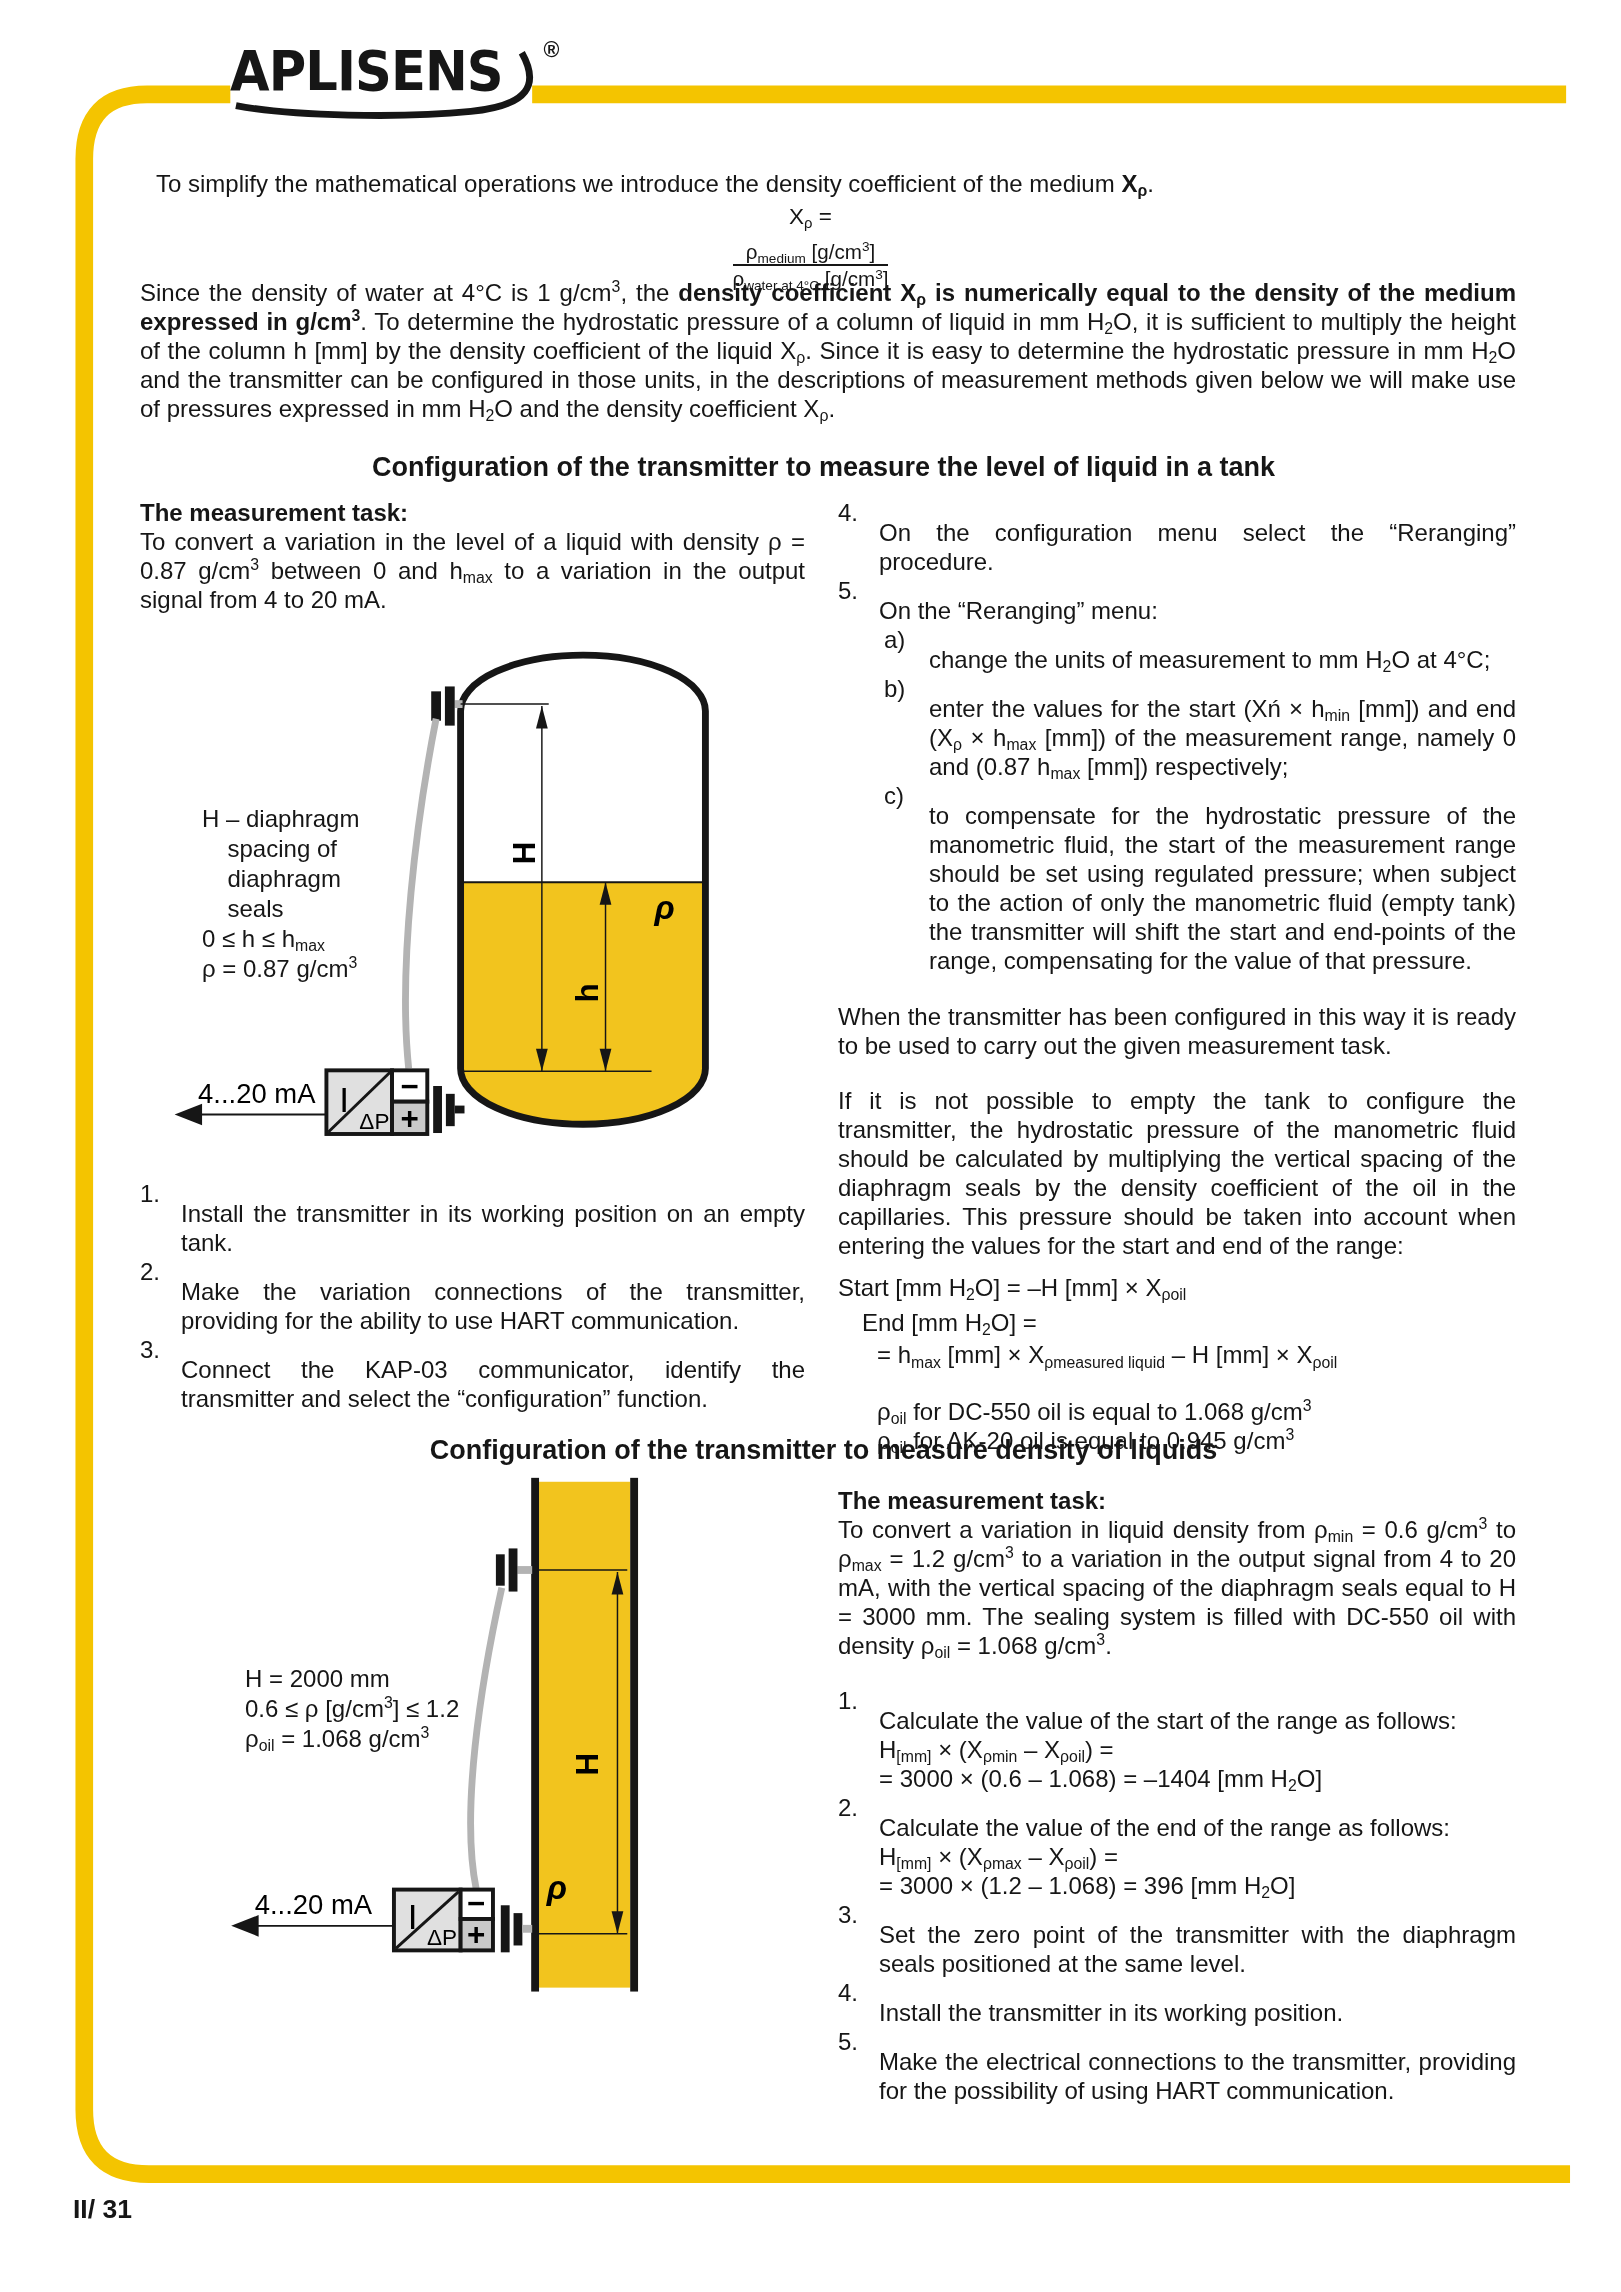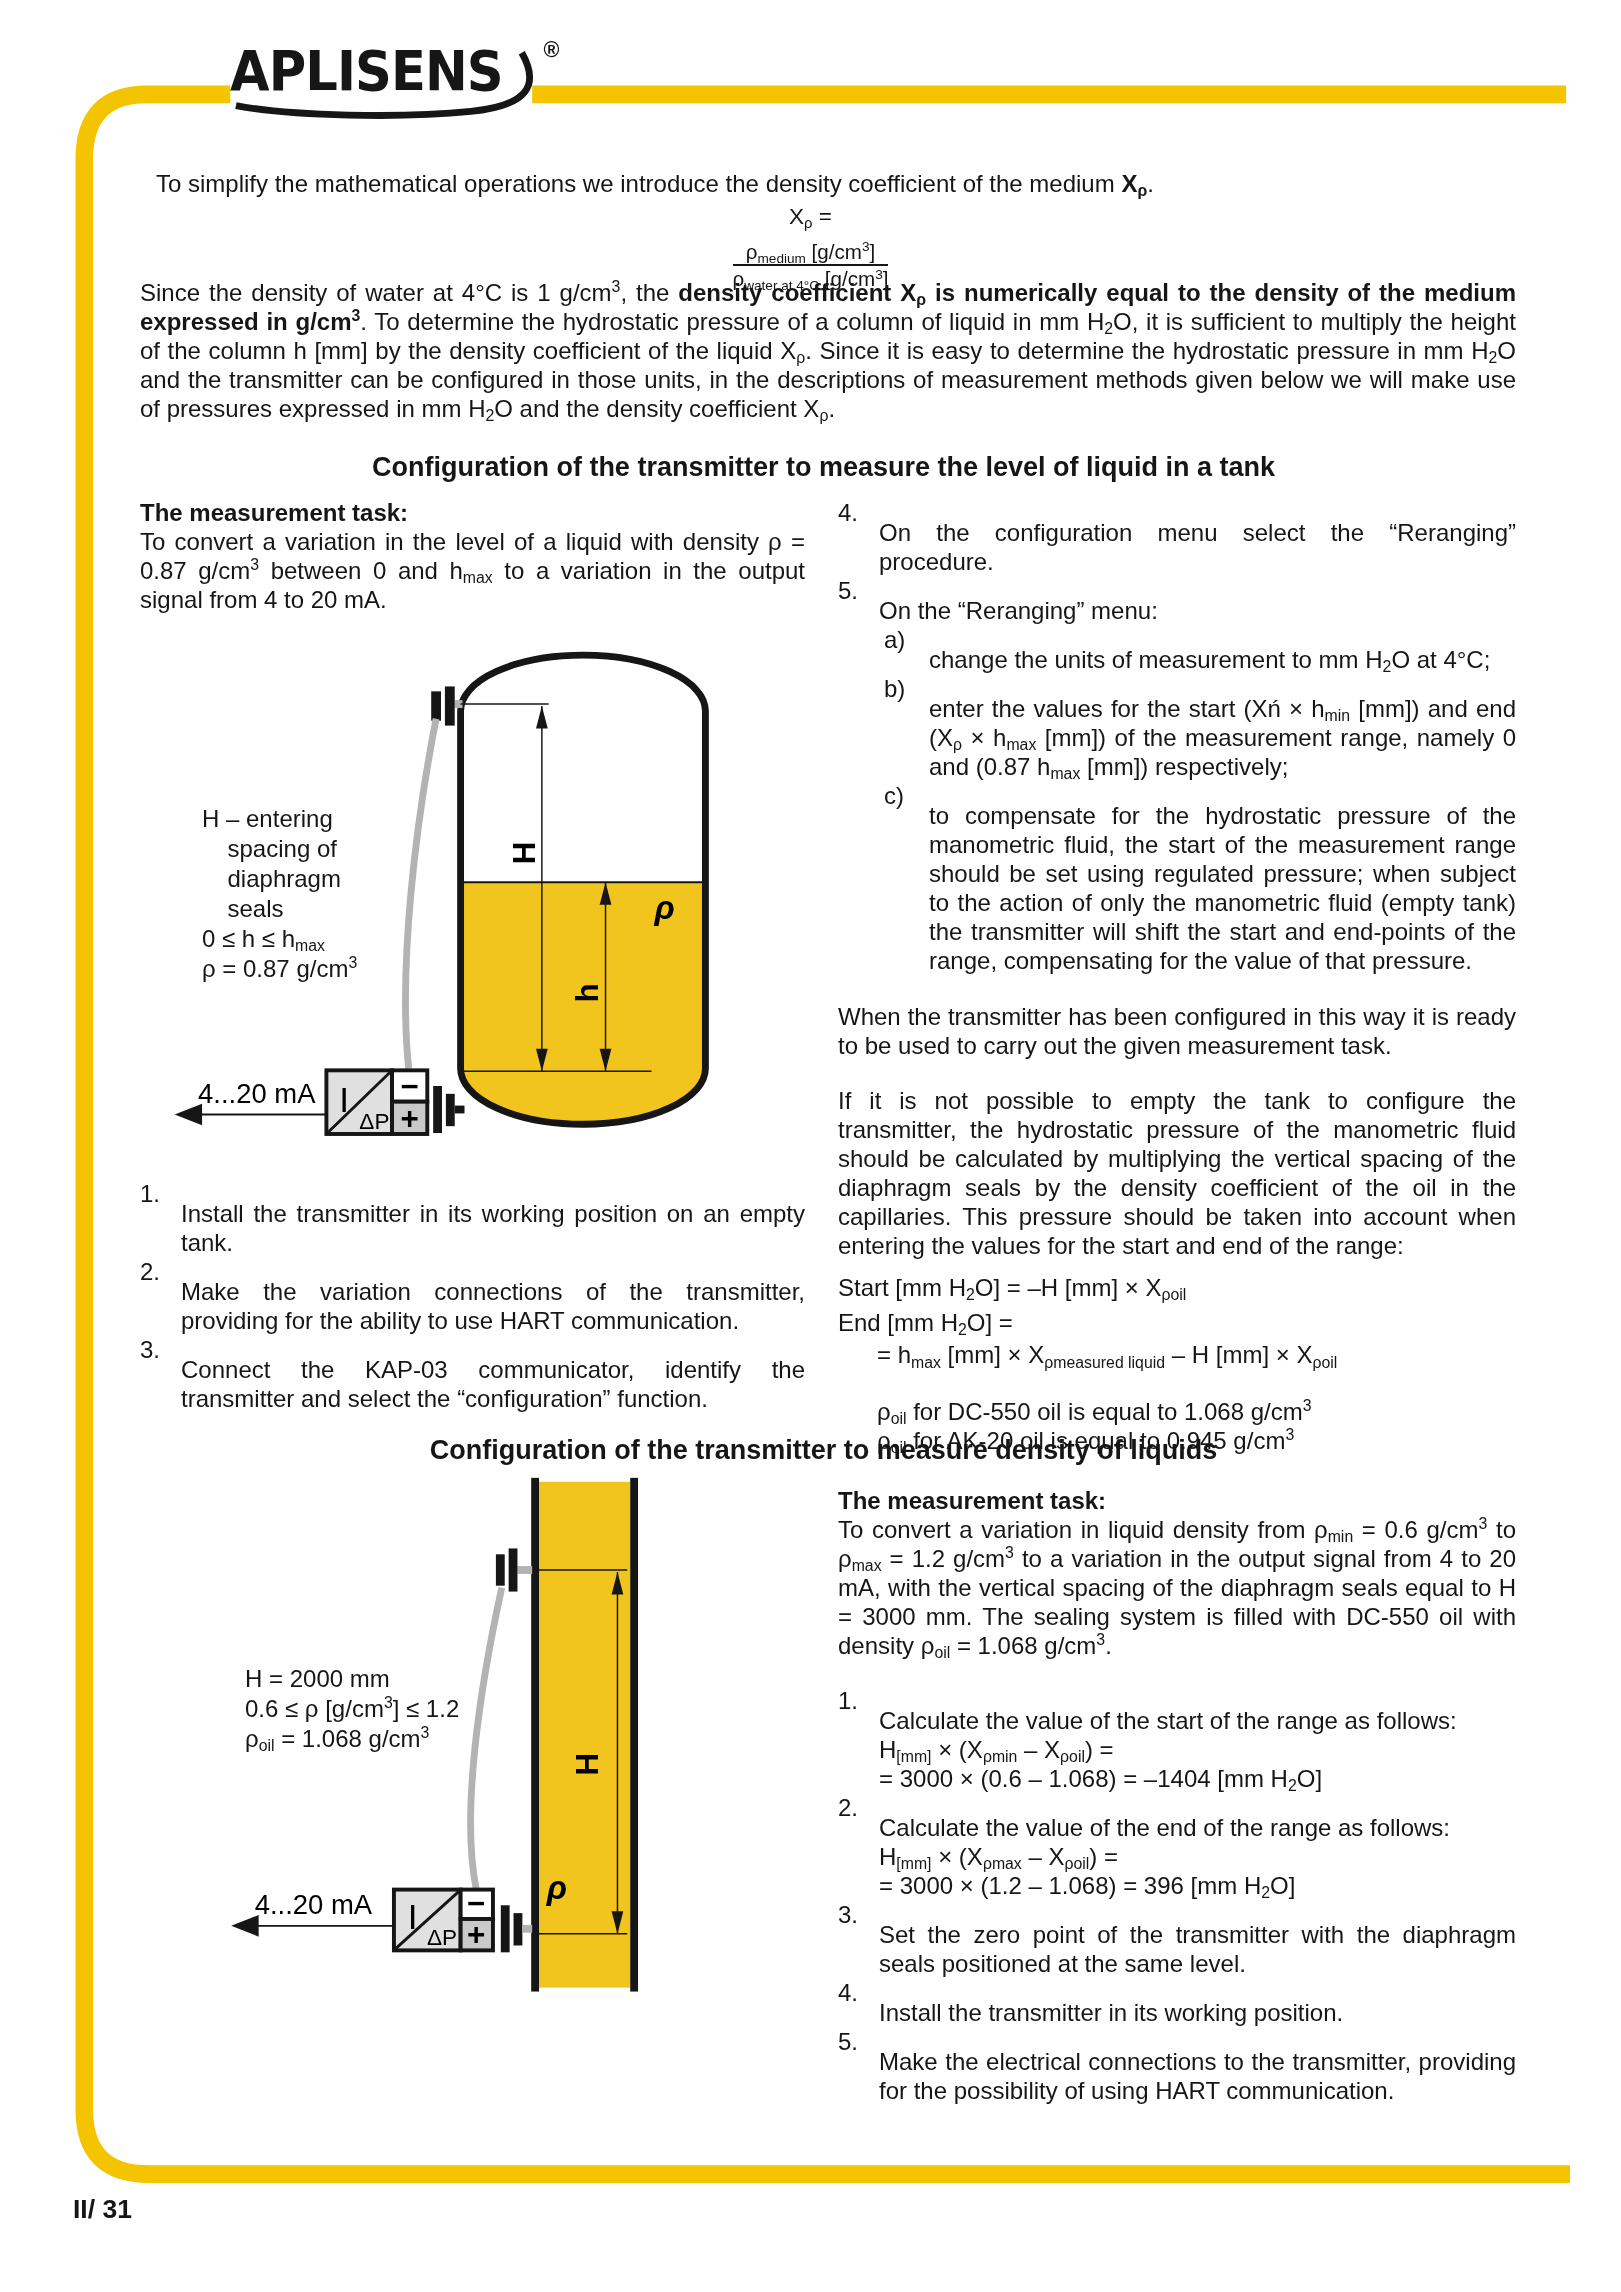--- a/index.html
+++ b/index.html
@@ -105,21 +105,21 @@
     <rect x="302" y="483" width="9" height="48" fill="#161616"></rect>
     <rect x="315" y="491" width="9" height="33" fill="#161616"></rect>
     <rect x="324" y="503" width="10" height="8" fill="#161616"></rect>
 
     <line x1="62" y1="512" x2="193" y2="512" stroke="#161616" stroke-width="2"></line>
     <polygon points="38,512 66,501 66,523" fill="#161616"></polygon>
     <text x="62" y="500" font-size="28">4...20 mA</text>
   </svg>
 
   <div class="abs note" style="left:202px;top:804px;width:196px;">
-    <div>H – entering</div>
+    <div>H – diaphragm</div>
     <div class="indent26">spacing of</div>
     <div class="indent26">diaphragm</div>
     <div class="indent26">seals</div>
     <div>0 ≤ h ≤ h<sub>max</sub></div>
     <div>ρ = 0.87 g/cm<sup>3</sup></div>
   </div>
 
   <div class="abs bt" style="left:140px;top:1179px;width:665px;">
     <div class="flex-li">
       <span class="li-num">1.</span>
@@ -154,21 +154,21 @@
         <span class="li-body">enter the values for the start (Xń × h<sub>min</sub> [mm]) and end (X<sub>ρ</sub> × h<sub>max</sub> [mm]) of the measurement range, namely 0 and (0.87 h<sub>max</sub> [mm]) respectively;</span>
       </div>
       <div class="flex-li">
         <span class="sub-num">c)</span>
         <span class="li-body">to compensate for the hydrostatic pressure of the manometric fluid, the start of the measurement range should be set using regulated pressure; when subject to the action of only the manometric fluid (empty tank) the transmitter will shift the start and end-points of the range, compensating for the value of that pressure.</span>
       </div>
     </div>
     <div class="just" style="margin-top:26.5px;">When the transmitter has been configured in this way it is ready to be used to carry out the given measurement task.</div>
     <div class="just" style="margin-top:26.5px;">If it is not possible to empty the tank to configure the transmitter, the hydrostatic pressure of the manometric fluid should be calculated by multiplying the vertical spacing of the diaphragm seals by the density coefficient of the oil in the capillaries. This pressure should be taken into account when entering the values for the start and end of the range:</div>
     <div style="margin-top:12.7px;">Start [mm H<sub>2</sub>O] = –H [mm] × X<sub>ρoil</sub></div>
-    <div style="margin-top:5.9px;">End [mm H<sub>2</sub>O] =</div>
+    <div style="margin-top:5.9px;margin-left:24px;">End [mm H<sub>2</sub>O] =</div>
     <div class="pad40" style="margin-top:3.9px;">= h<sub>max</sub> [mm] × X<sub>ρmeasured liquid</sub> – H [mm] × X<sub>ρoil</sub></div>
     <div class="pad40" style="margin-top:27.4px;">ρ<sub>oil</sub> for DC-550 oil is equal to 1.068 g/cm<sup>3</sup></div>
     <div class="pad40">ρ<sub>oil</sub> for AK-20 oil is equal to 0.945 g/cm<sup>3</sup></div>
   </div>
 
   <div class="abs heading" style="top:1435px;">Configuration of the transmitter to measure density of liquids</div>
 
   <svg class="abs" style="left:137px;top:1470px;" width="608" height="549" viewBox="0 0 620 560">
     <rect x="410" y="12" width="93" height="516" fill="#F2C41E"></rect>
     <rect x="402" y="8" width="8" height="524" fill="#161616"></rect>

